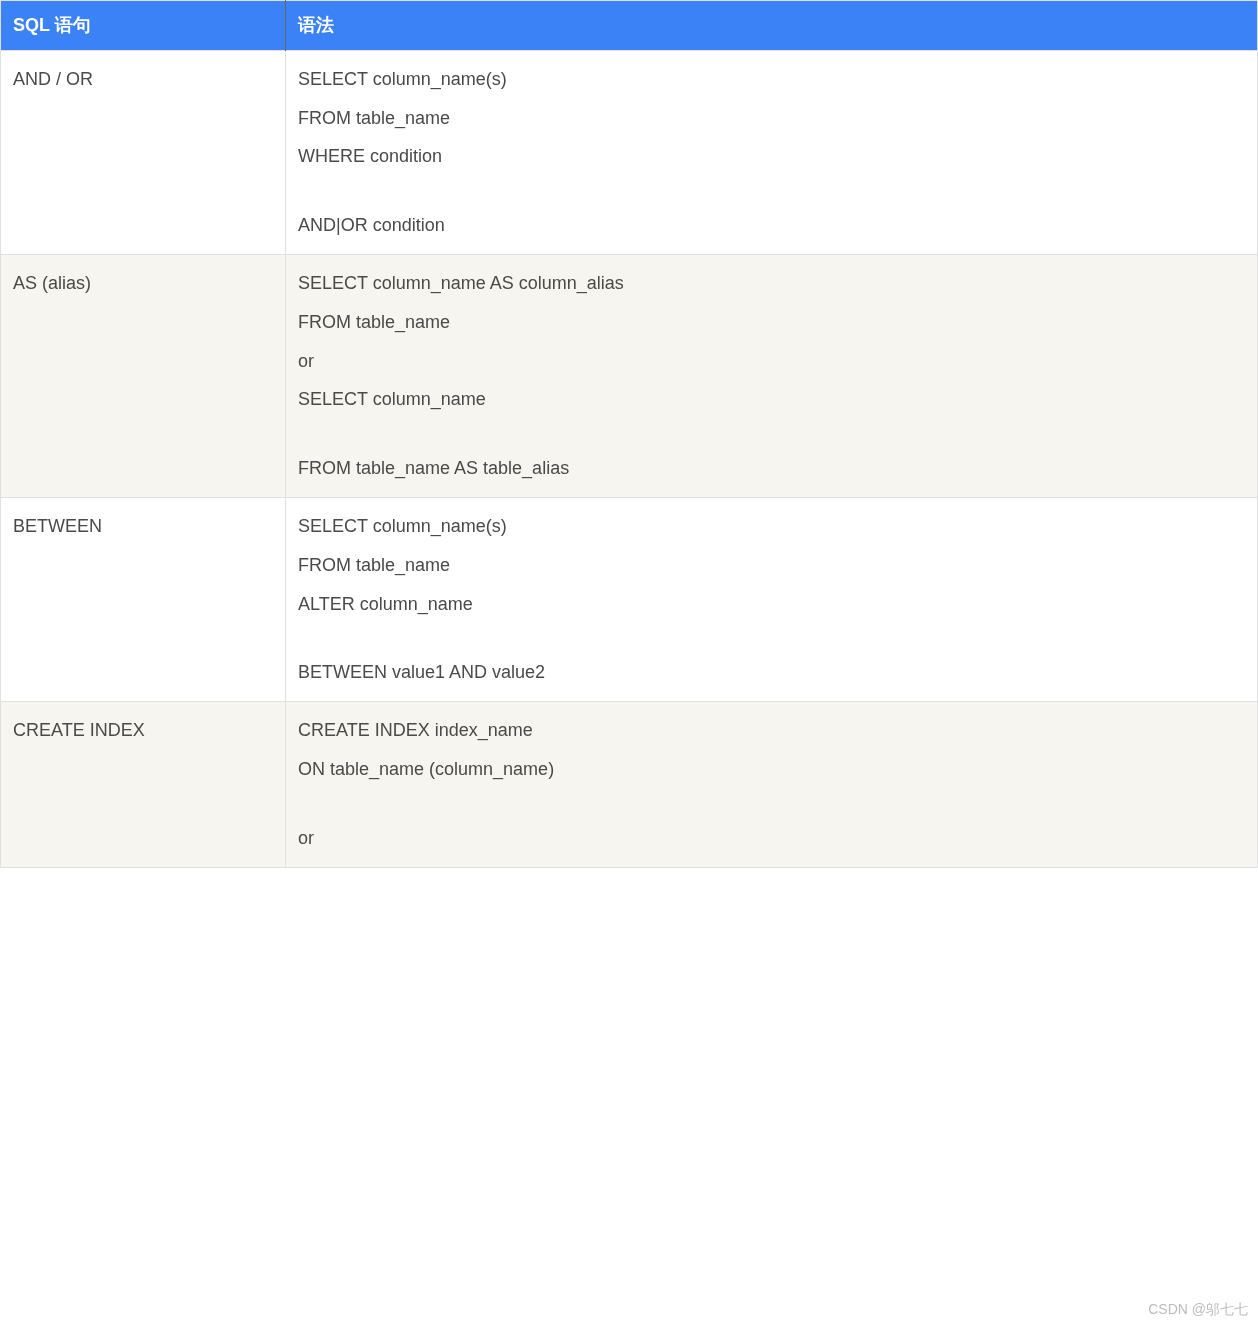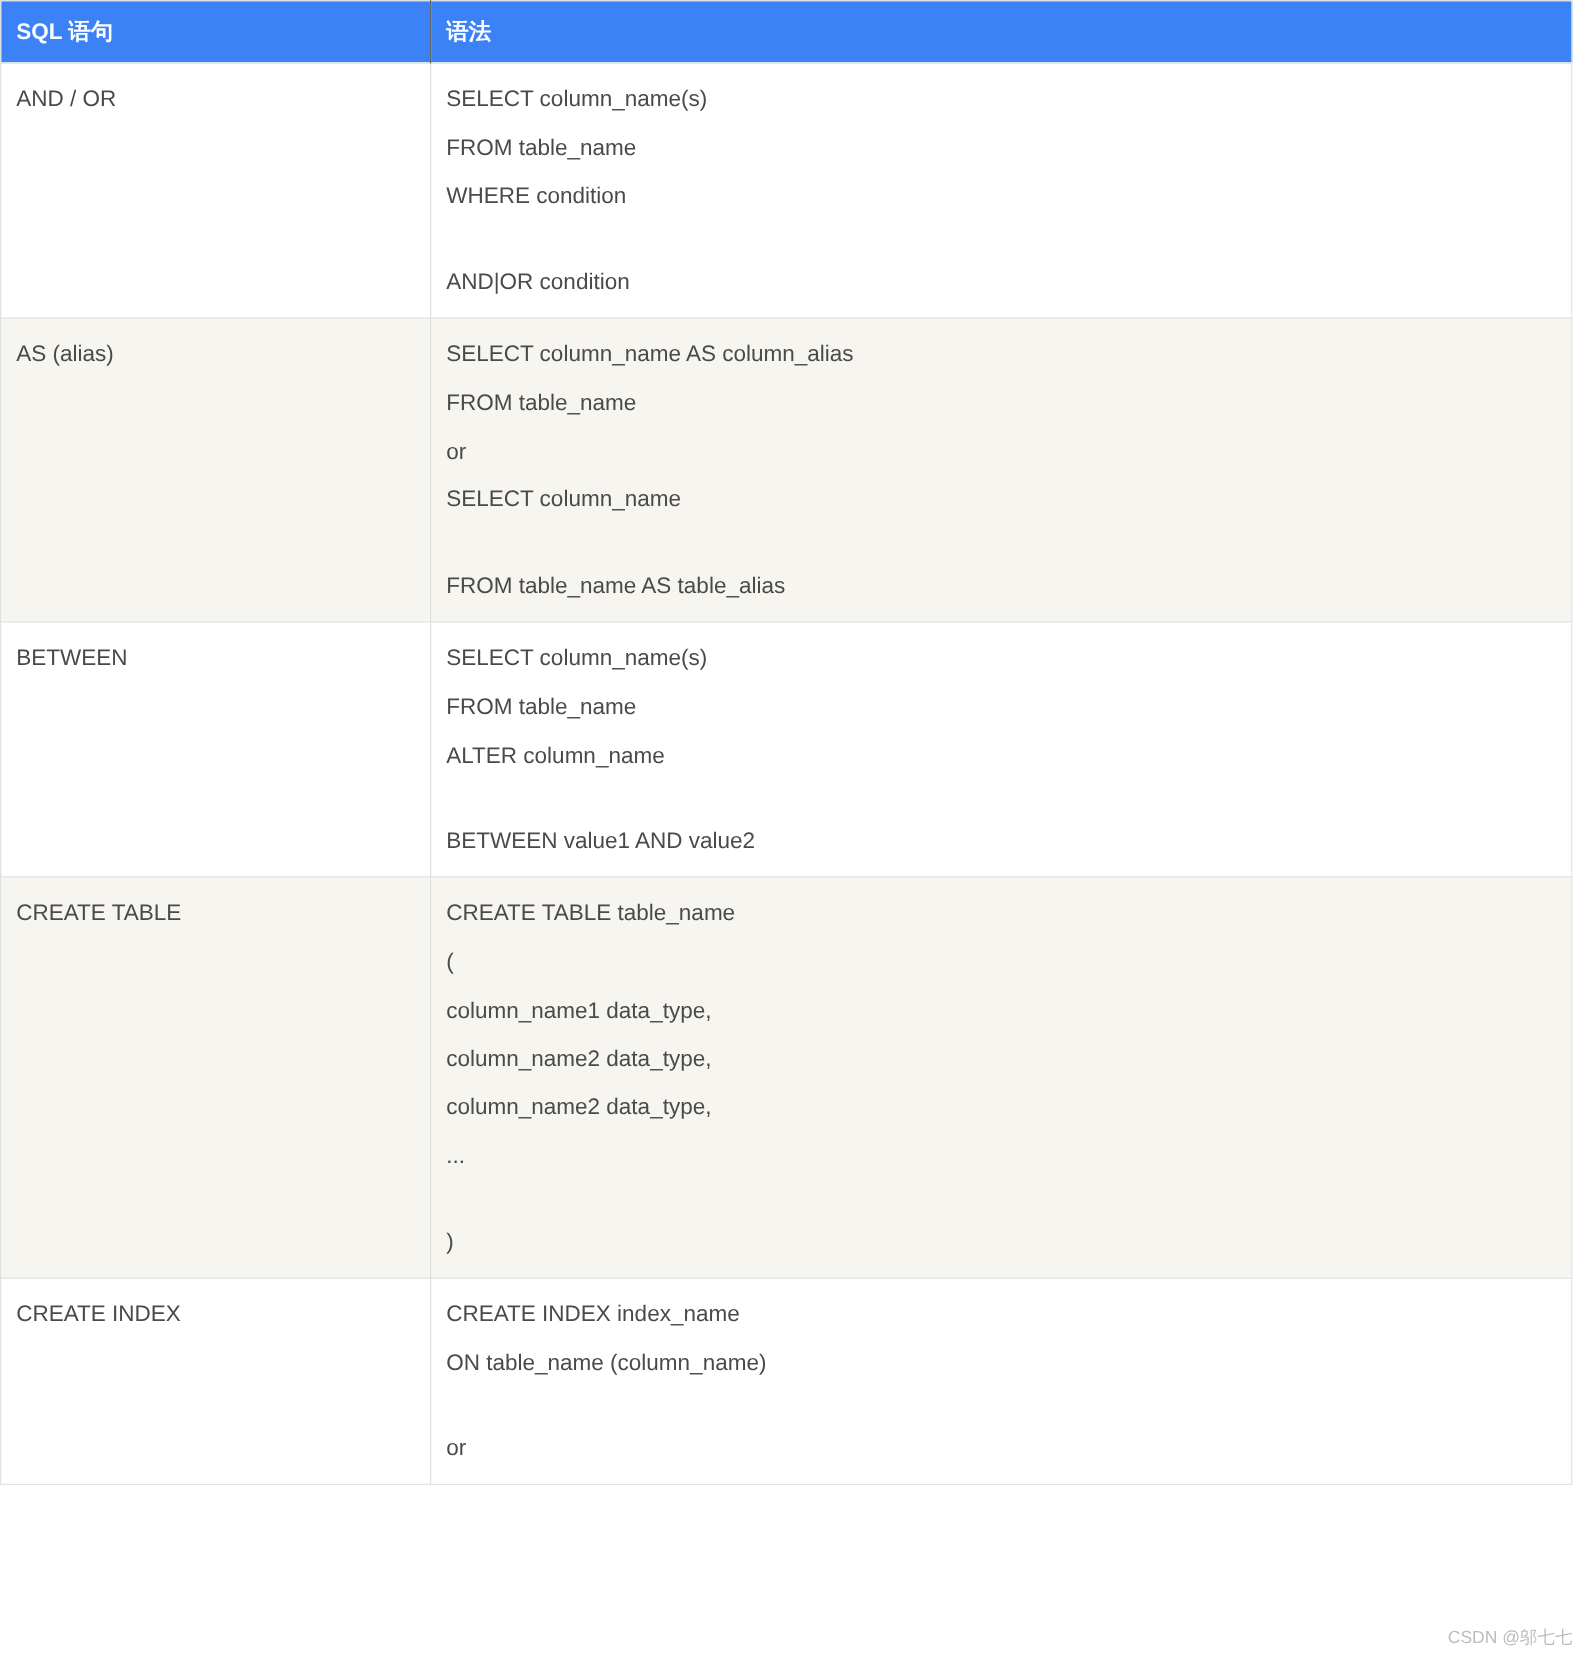--- a/index.html
+++ b/index.html
@@ -41,35 +41,35 @@
       border: 1px solid #e0e0e0;
       color: #4a4a4a;
     }
     tbody tr:nth-child(even) td {
       background-color: #f6f5f0;
     }
     tbody tr:nth-child(odd) td {
       background-color: #ffffff;
     }
     td.stmt-col {
-      width: 344px;
+      width: 285px;
       margin-top: 20px;
     }
     .syntax-line {
       display: block;
       margin-bottom: 10px;
     }
     .syntax-line:last-child {
       margin-bottom: 0;
       margin-top: 40px;
     }
     .watermark {
       position: fixed;
       bottom: 6px;
-      right: 0;
+      right: 10px;
       font-size: 14px;
       color: #bcbcbc;
       pointer-events: none;
     }
   </style>
 </head>
 <body>
 
 <div class="container">
   <table>
@@ -102,32 +102,20 @@
         <tr>
           <td class="stmt-col">BETWEEN</td>
           <td>
             <span class="syntax-line">SELECT column_name(s)</span>
             <span class="syntax-line">FROM table_name</span>
             <span class="syntax-line">ALTER column_name</span>
             <span class="syntax-line">BETWEEN value1 AND value2</span>
           </td>
         </tr>
         <tr>
-          <td class="stmt-col">CREATE TABLE</td>
-          <td>
-            <span class="syntax-line">CREATE TABLE table_name</span>
-            <span class="syntax-line">(</span>
-            <span class="syntax-line">column_name1 data_type,</span>
-            <span class="syntax-line">column_name2 data_type,</span>
-            <span class="syntax-line">column_name2 data_type,</span>
-            <span class="syntax-line">...</span>
-            <span class="syntax-line">)</span>
-          </td>
-        </tr>
-        <tr>
           <td class="stmt-col">CREATE INDEX</td>
           <td>
             <span class="syntax-line">CREATE INDEX index_name</span>
             <span class="syntax-line">ON table_name (column_name)</span>
             <span class="syntax-line">or</span>
           </td>
         </tr>
       </tbody>
   </table>
 </div>

